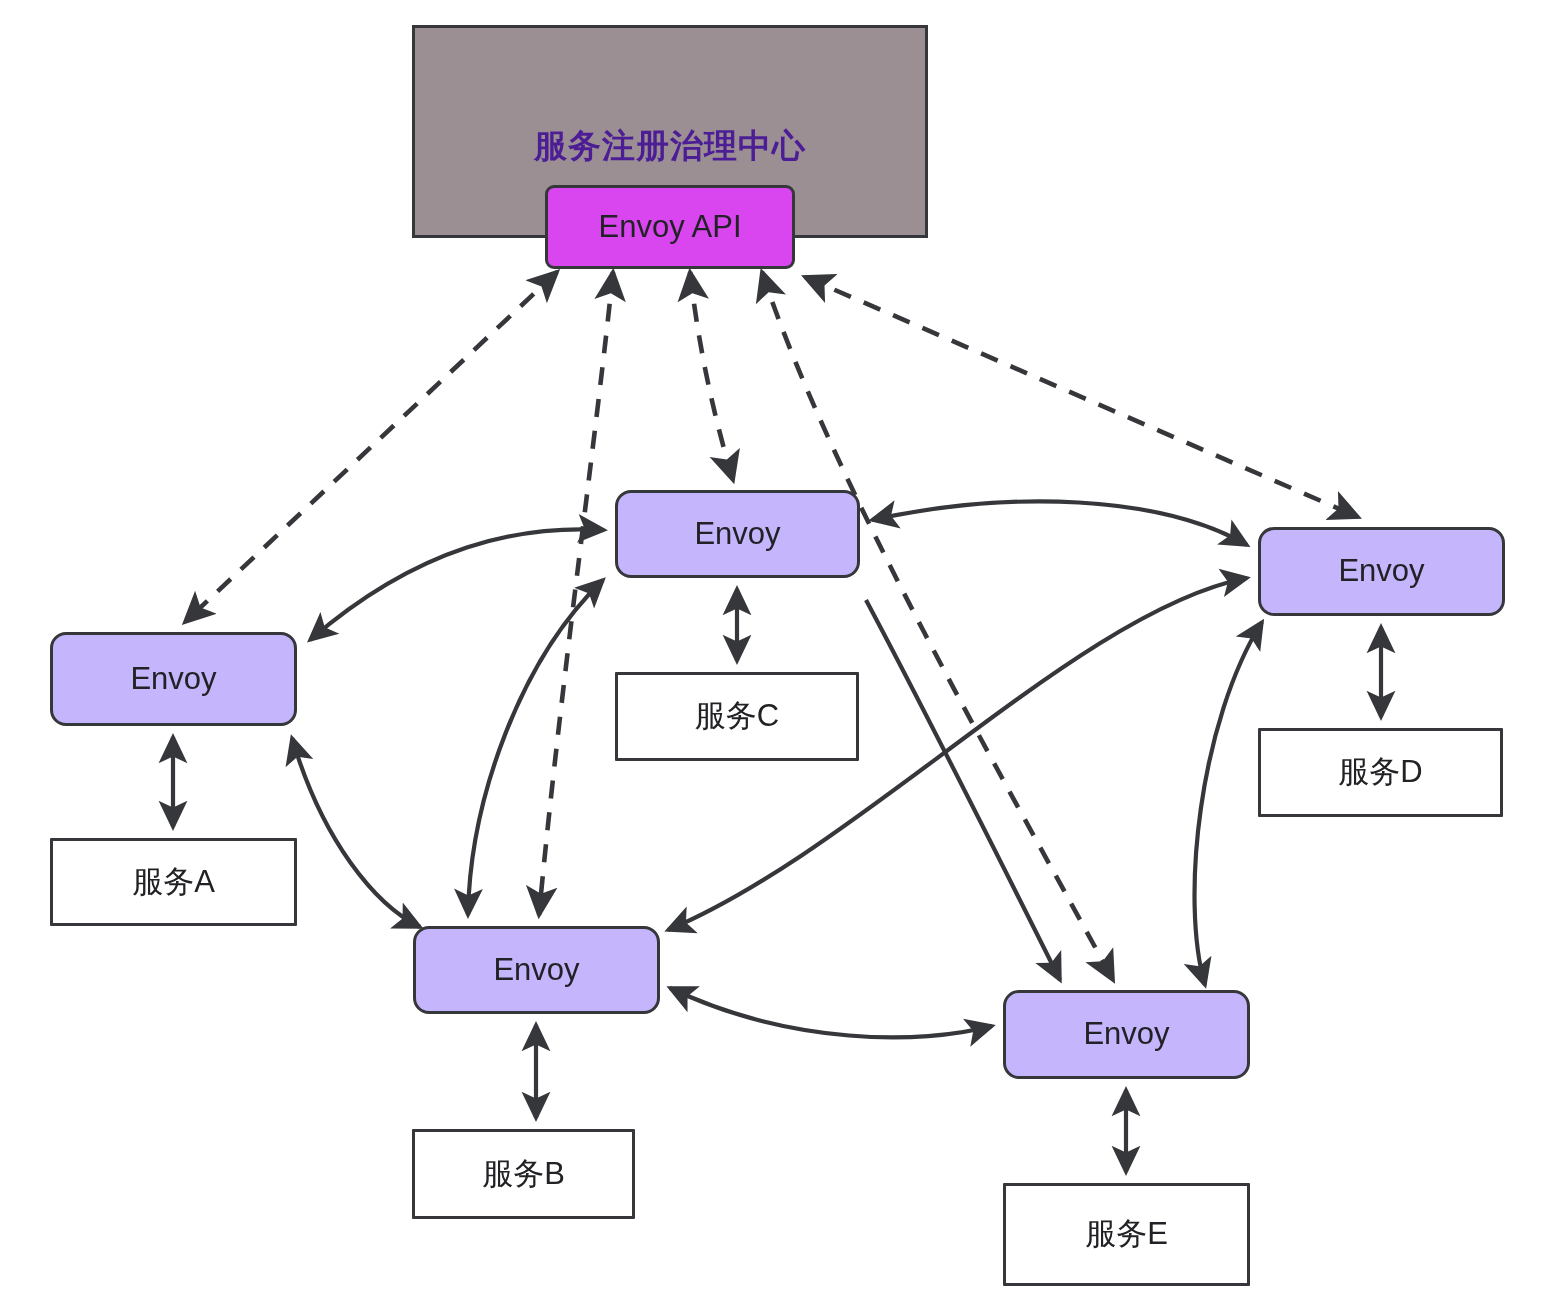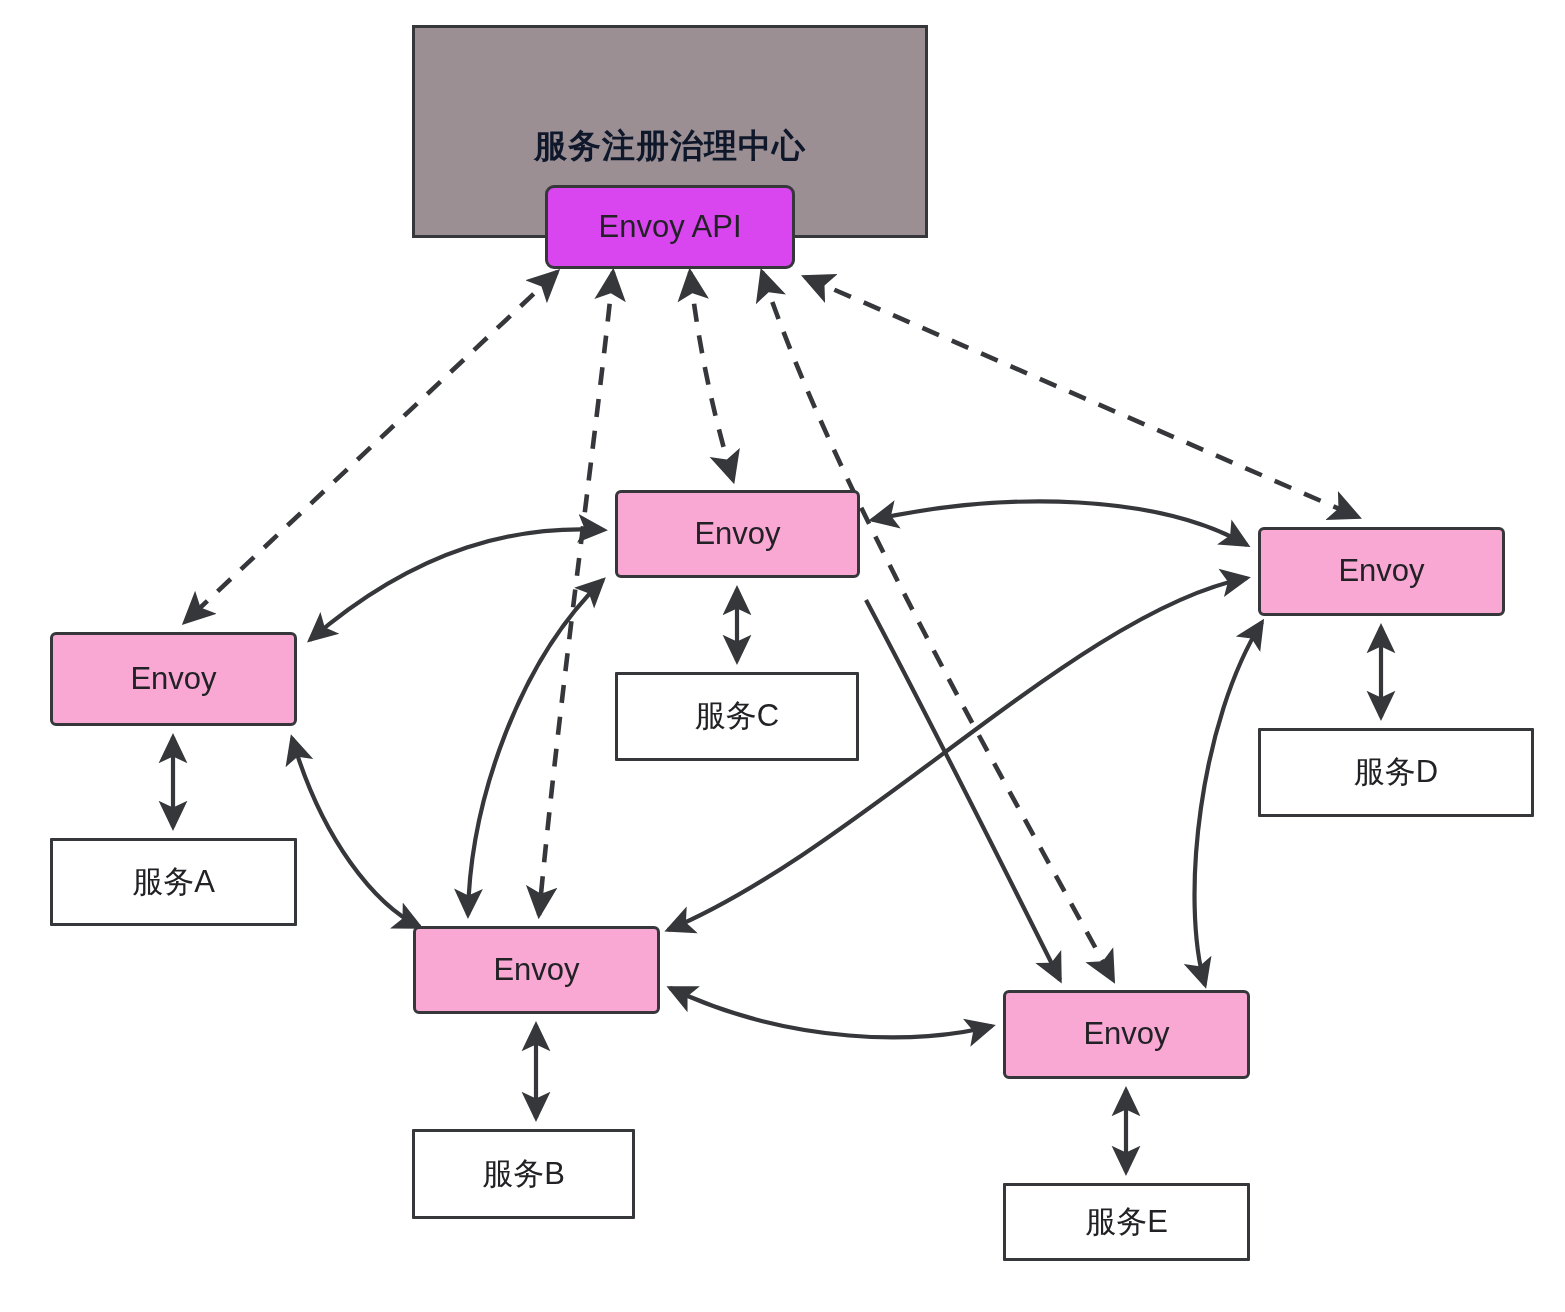--- a/index.html
+++ b/index.html
@@ -29,33 +29,33 @@
     align-items: center;
     justify-content: center;
     border: 3px solid #36373b;
     color: #222226;
     text-align: center;
     line-height: 1.1;
   }
   .registry {
     background: #9b8f94;
     border-radius: 0;
-    color: #0f172a;
+    color: #4c1d95;
     align-items: flex-start;
     justify-content: center;
   }
   .registry .registry-label {
     font-size: 33px;
     font-weight: bold;
     margin-top: 100px;
     letter-spacing: 1px;
   }
   .envoy {
-    background: #f9a8d4;
-    border-radius: 6px;
+    background: #c4b5fd;
+    border-radius: 16px;
     font-size: 31px;
   }
   .service {
     background: #ffffff;
     border-radius: 1px;
     font-size: 31px;
   }
   .envoy-api {
     background: #d946ef;
     border-radius: 9px;
@@ -130,25 +130,25 @@
   </div>
 
   <div class="node service" style="left:615px; top:672px; width:244px; height:89px;">
     <span>服务C</span>
   </div>
 
   <div class="node envoy" style="left:1258px; top:527px; width:247px; height:89px;">
     <span>Envoy</span>
   </div>
 
-  <div class="node service" style="left:1258px; top:728px; width:276px; height:89px;">
+  <div class="node service" style="left:1258px; top:728px; width:245px; height:89px;">
     <span>服务D</span>
   </div>
 
   <div class="node envoy" style="left:1003px; top:990px; width:247px; height:89px;">
     <span>Envoy</span>
   </div>
 
-  <div class="node service" style="left:1003px; top:1183px; width:247px; height:78px;">
+  <div class="node service" style="left:1003px; top:1183px; width:247px; height:103px;">
     <span>服务E</span>
   </div>
 
 </div>
 
 </body></html>

